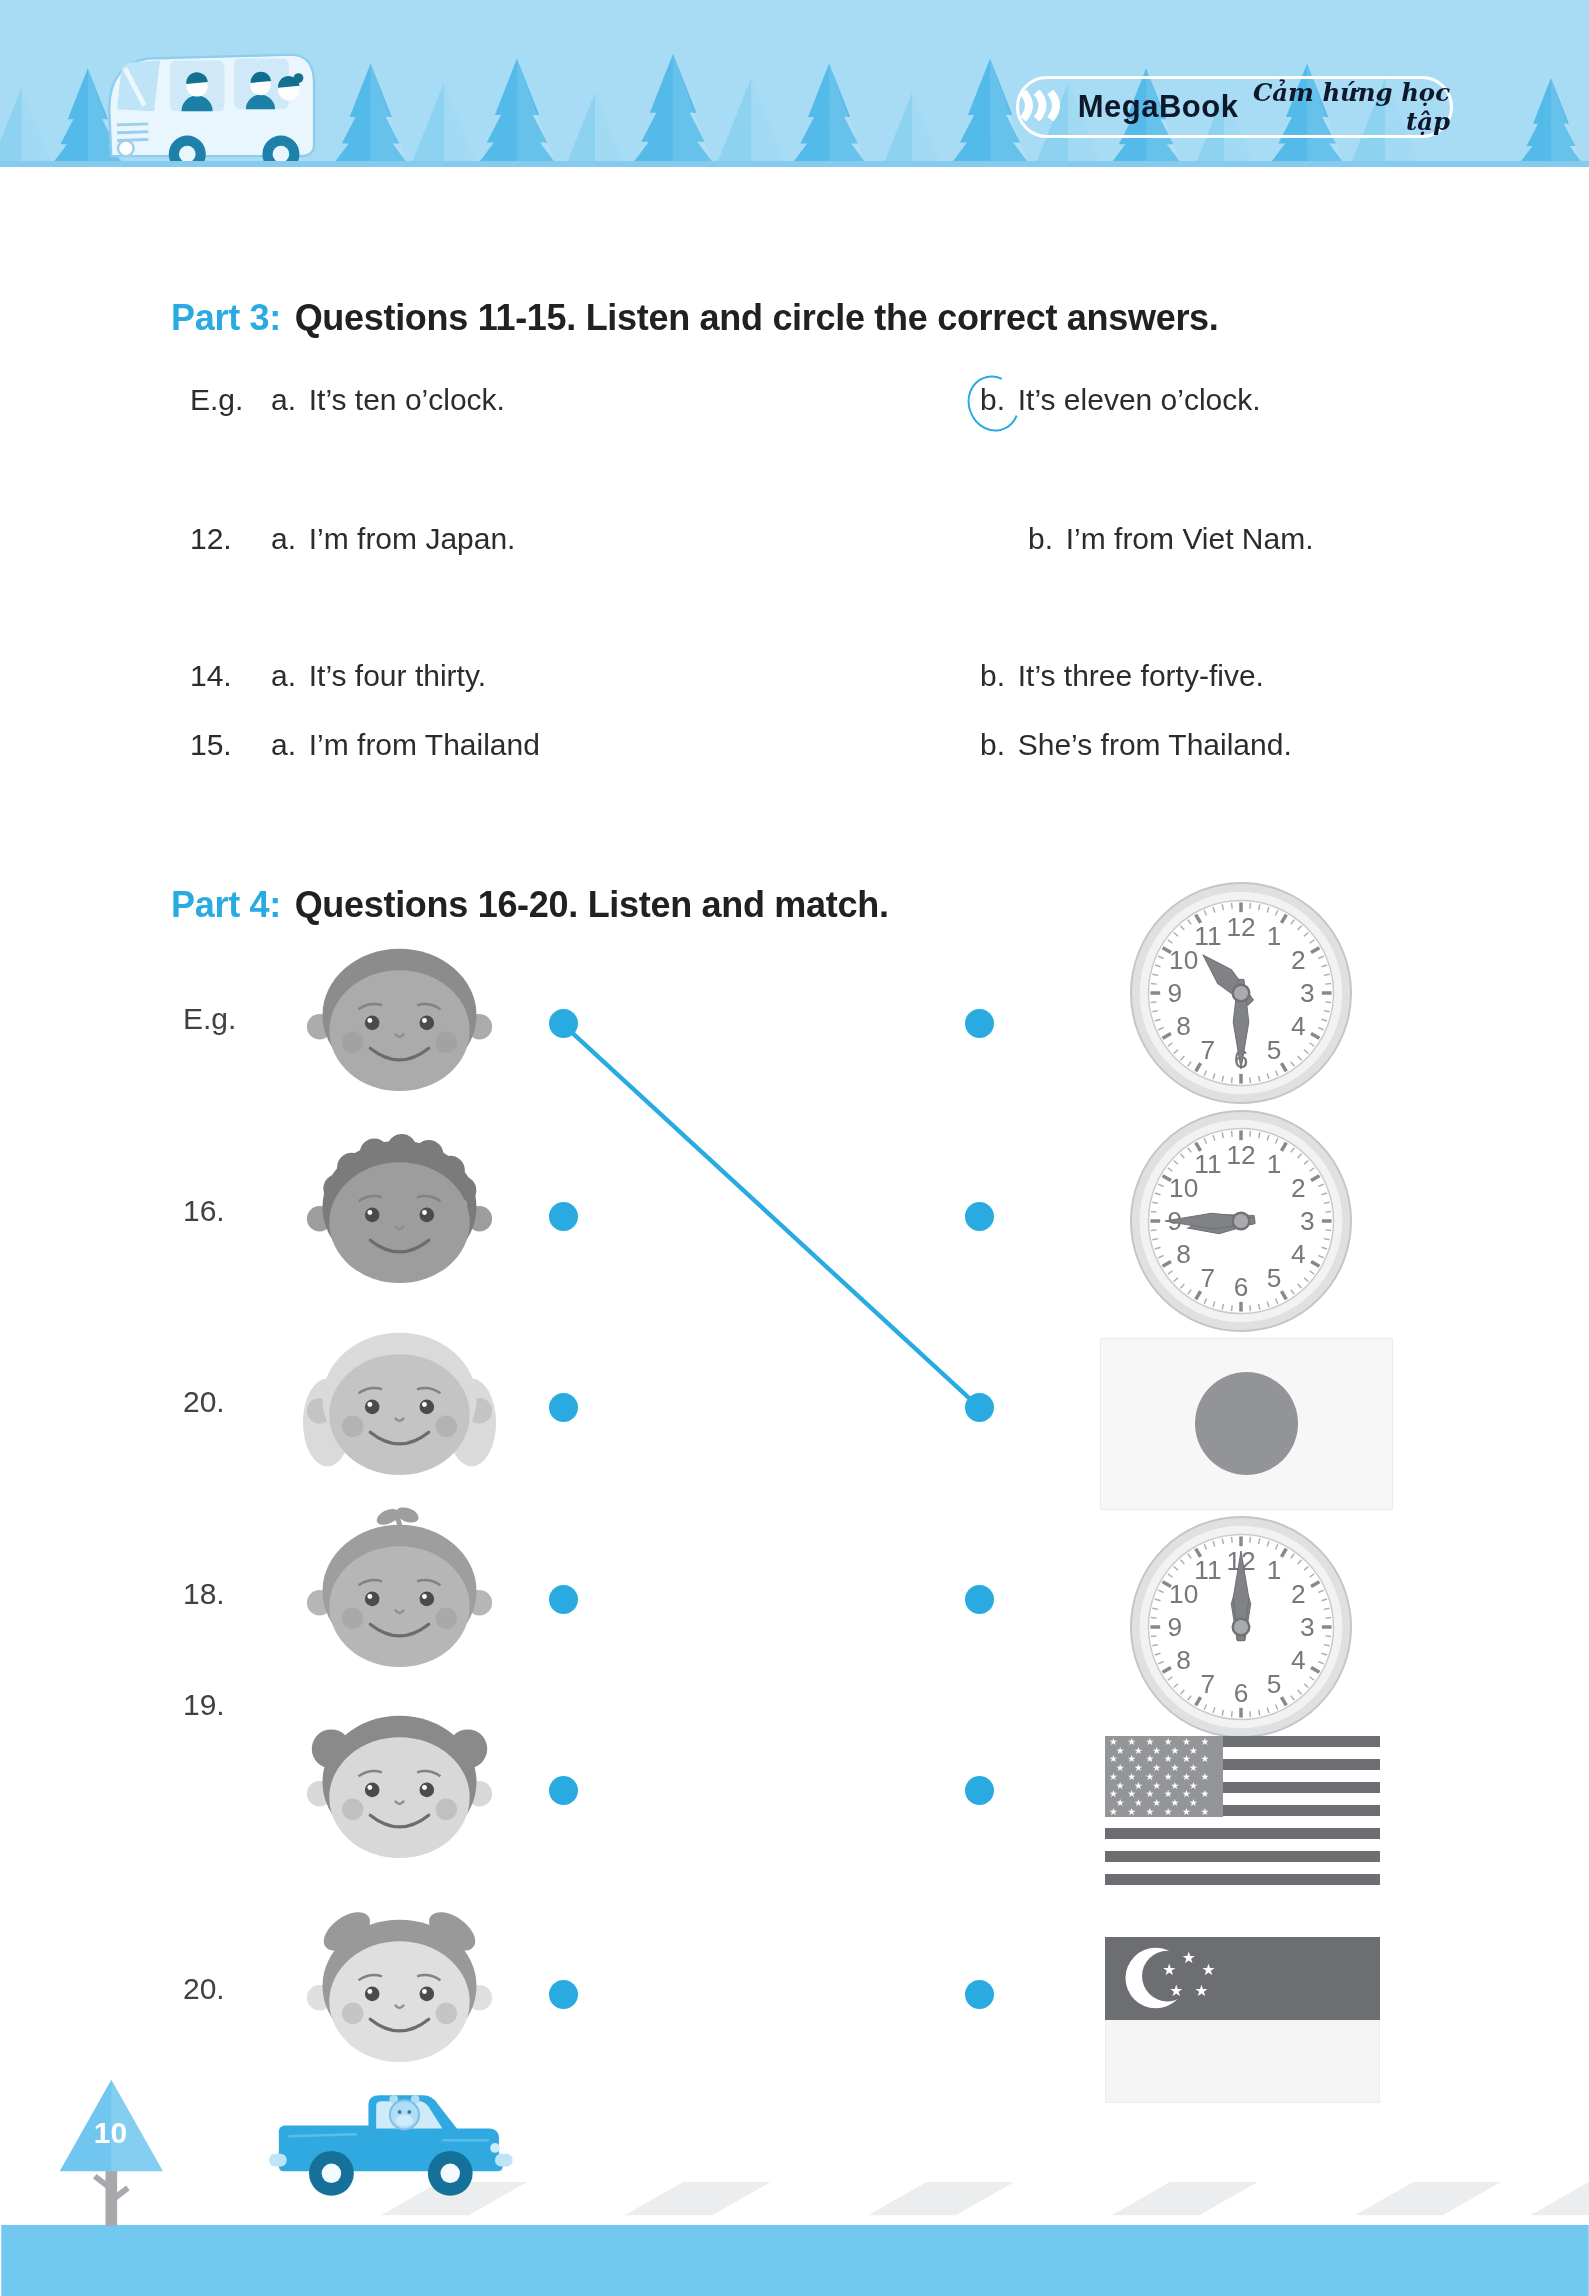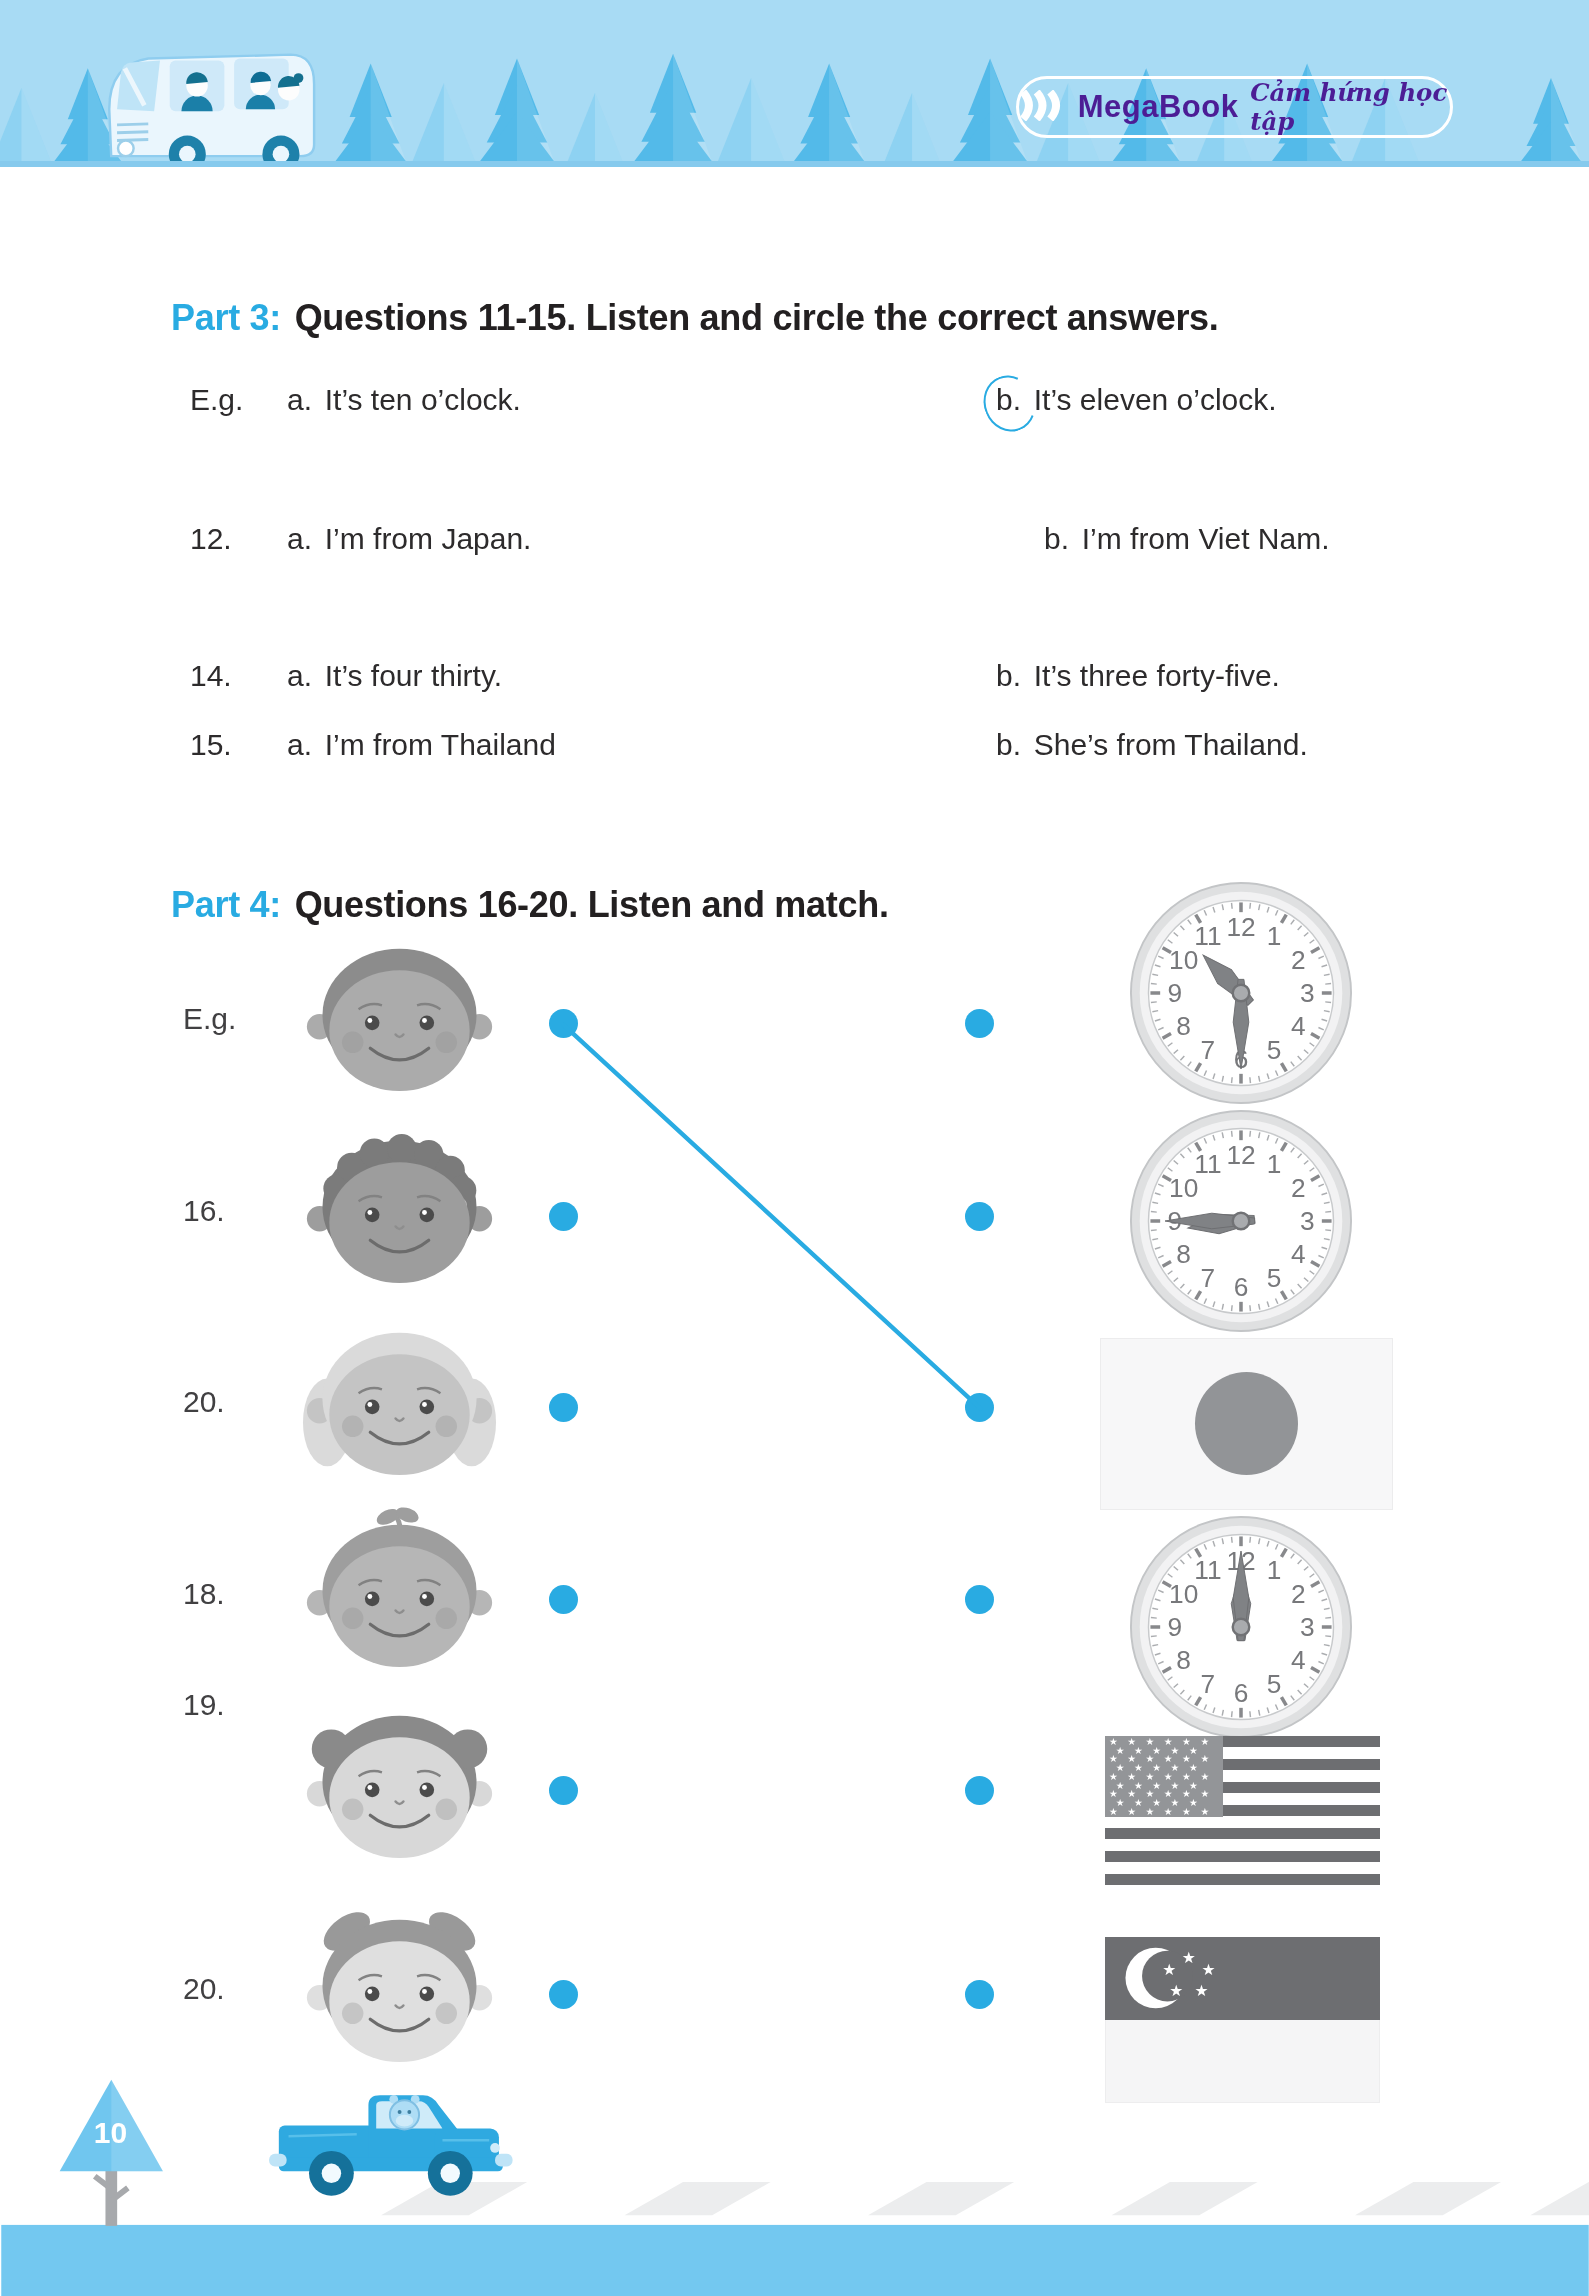--- a/index.html
+++ b/index.html
@@ -5,34 +5,34 @@
   html,body{margin:0;padding:0;background:#fff;}
   .page{position:relative;width:1590px;height:2297px;background:#ffffff;overflow:hidden;
         font-family:"Liberation Sans",sans-serif;}
 
   
   .banner{position:absolute;left:0;top:0;width:1590px;height:161px;background:#A8DBF4;
           border-bottom:6.8px solid #86CAED;}
   #banner-art{position:absolute;left:0;top:0;}
   .logo-pill{position:absolute;left:1016px;top:76px;width:437px;height:62px;
              border:3.4px solid #ffffff;border-radius:39px;box-sizing:border-box;
-             display:flex;align-items:center;justify-content:center;gap:11.7px;color:#4c1d95;}
+             display:flex;align-items:center;justify-content:center;gap:11.7px;color:#0f172a;text-align:right;}
   .logo-name{font-size:31px;font-weight:bold;letter-spacing:0.5px;}
   .logo-tag{font-family:"DejaVu Serif",serif;font-style:italic;font-weight:bold;font-size:24.4px;}
 
   
   .sec-head{position:absolute;left:171px;font-size:36px;font-weight:bold;color:#232021;
             letter-spacing:-0.3px;white-space:nowrap;}
   .sec-head .accent-text{margin-right:13.7px;}
   .accent-text{color:#29ABE2;}
 
   
   .p3row{position:absolute;left:0;width:100%;height:45px;}
   .p3label{position:absolute;left:190px;top:0;font-size:30px;color:#2D2B2C;}
-  .opt{position:absolute;top:0;font-size:30px;color:#2D2B2C;white-space:nowrap;margin-left:16px;}
+  .opt{position:absolute;top:0;font-size:30px;color:#2D2B2C;white-space:nowrap;}
   .pfx{margin-right:12.7px;display:inline-block;}
   .pfx.circled{position:relative;}
   .pfx.circled::after{content:"";position:absolute;left:-11.7px;top:-7.8px;width:47px;height:53px;
                       border:2.9px solid #29ABE2;border-right-color:transparent;border-radius:50%;
                       transform:rotate(-22deg);}
 
   
   .m-label{position:absolute;left:183px;font-size:30px;color:#414042;}
   .face-box{position:absolute;width:195px;height:171px;}
   .face-box svg{display:block;}

